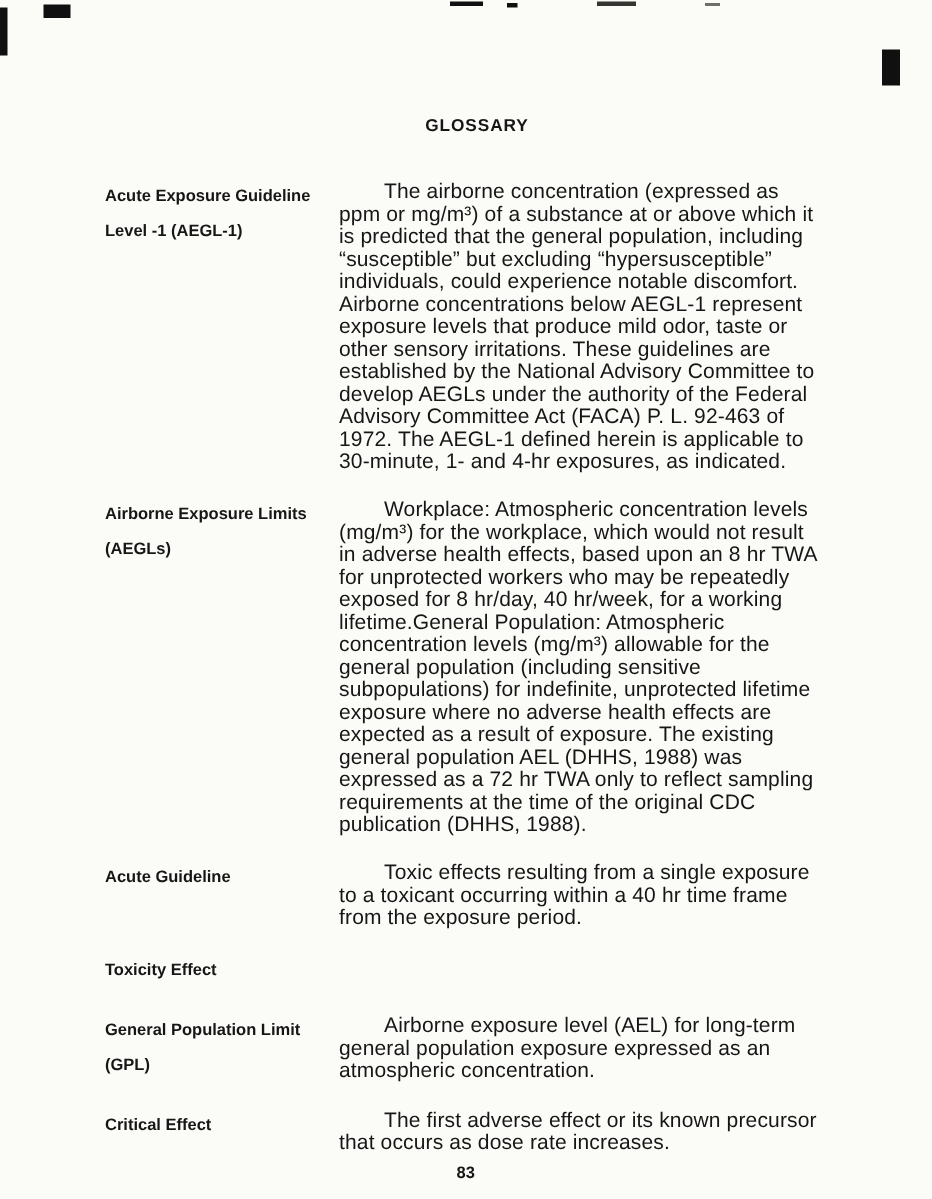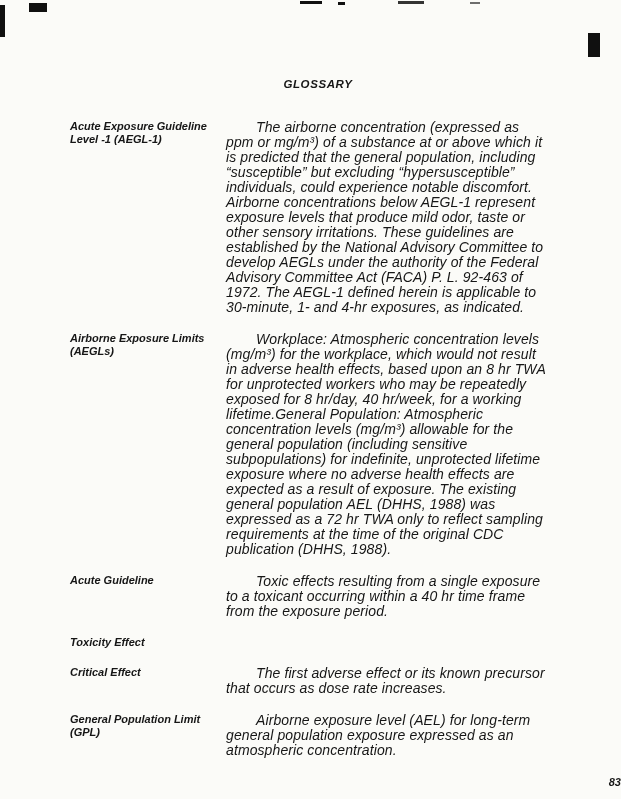--- a/index.html
+++ b/index.html
@@ -9,21 +9,20 @@
     background: #fbfbf8;
     font-family: "Liberation Sans", sans-serif;
     color: #161616;
     position: relative;
     overflow: hidden;
   }
   .page {
     position: relative;
     width: 497px;
     height: 799px;
-    font-style: italic;
   }
   
   .artifact { position: absolute; background: #101010; }
   .a1 { left: 29px;  top: 3px;  width: 18px; height: 9px; }
   .a2 { left: 0;     top: 5px;  width: 5px;  height: 32px; }
   .a3 { left: 300px; top: 1px;  width: 22px; height: 3px; }
   .a4 { left: 338px; top: 2px;  width: 7px;  height: 3px; }
   .a5 { left: 398px; top: 1px;  width: 26px; height: 3px; opacity: .85; }
   .a6 { left: 470px; top: 2px;  width: 10px; height: 2px; opacity: .6; }
   .a7 { left: 588px; top: 33px; width: 12px; height: 24px; }
@@ -43,35 +42,35 @@
   }
   .entry {
     display: flex;
     margin-bottom: 17px;
   }
   .term {
     flex: 0 0 150px;
     margin-right: 6px;
     font-size: 11px;
     font-weight: bold;
-    line-height: 13px;
+    line-height: 23px;
   }
   .def {
     width: 322px;
     font-size: 14px;
     line-height: 15px;
     text-indent: 30px;
     letter-spacing: 0.1px;
   }
   .pagenum {
     position: absolute;
     left: 0;
     top: 776px;
     width: 621px;
-    text-align: right;
+    text-align: center;
     font-size: 11px;
     font-weight: bold;
   }
 </style>
 </head>
 <body>
 
 <div class="page">
 
   <div class="artifact a1"></div>
@@ -100,27 +99,27 @@
       <div class="entry">
         <div class="term">Acute Guideline</div>
         <div class="def">Toxic effects resulting from a single exposure to a toxicant occurring within a 40 hr time frame from the exposure period.</div>
       </div>
 
       <div class="entry">
         <div class="term">Toxicity Effect</div>
       </div>
 
       <div class="entry">
-        <div class="term">Critical Effect</div>
-        <div class="def">The first adverse effect or its known precursor that occurs as dose rate increases.</div>
+        <div class="term">General Population Limit (GPL)</div>
+        <div class="def">Airborne exposure level (AEL) for long-term general population exposure expressed as an atmospheric concentration.</div>
       </div>
 
       <div class="entry">
-        <div class="term">General Population Limit (GPL)</div>
-        <div class="def">Airborne exposure level (AEL) for long-term general population exposure expressed as an atmospheric concentration.</div>
+        <div class="term">Critical Effect</div>
+        <div class="def">The first adverse effect or its known precursor that occurs as dose rate increases.</div>
       </div>
 
     </div>
   </div>
 
   <div class="pagenum">83</div>
 
 </div>
 
 </body></html>

